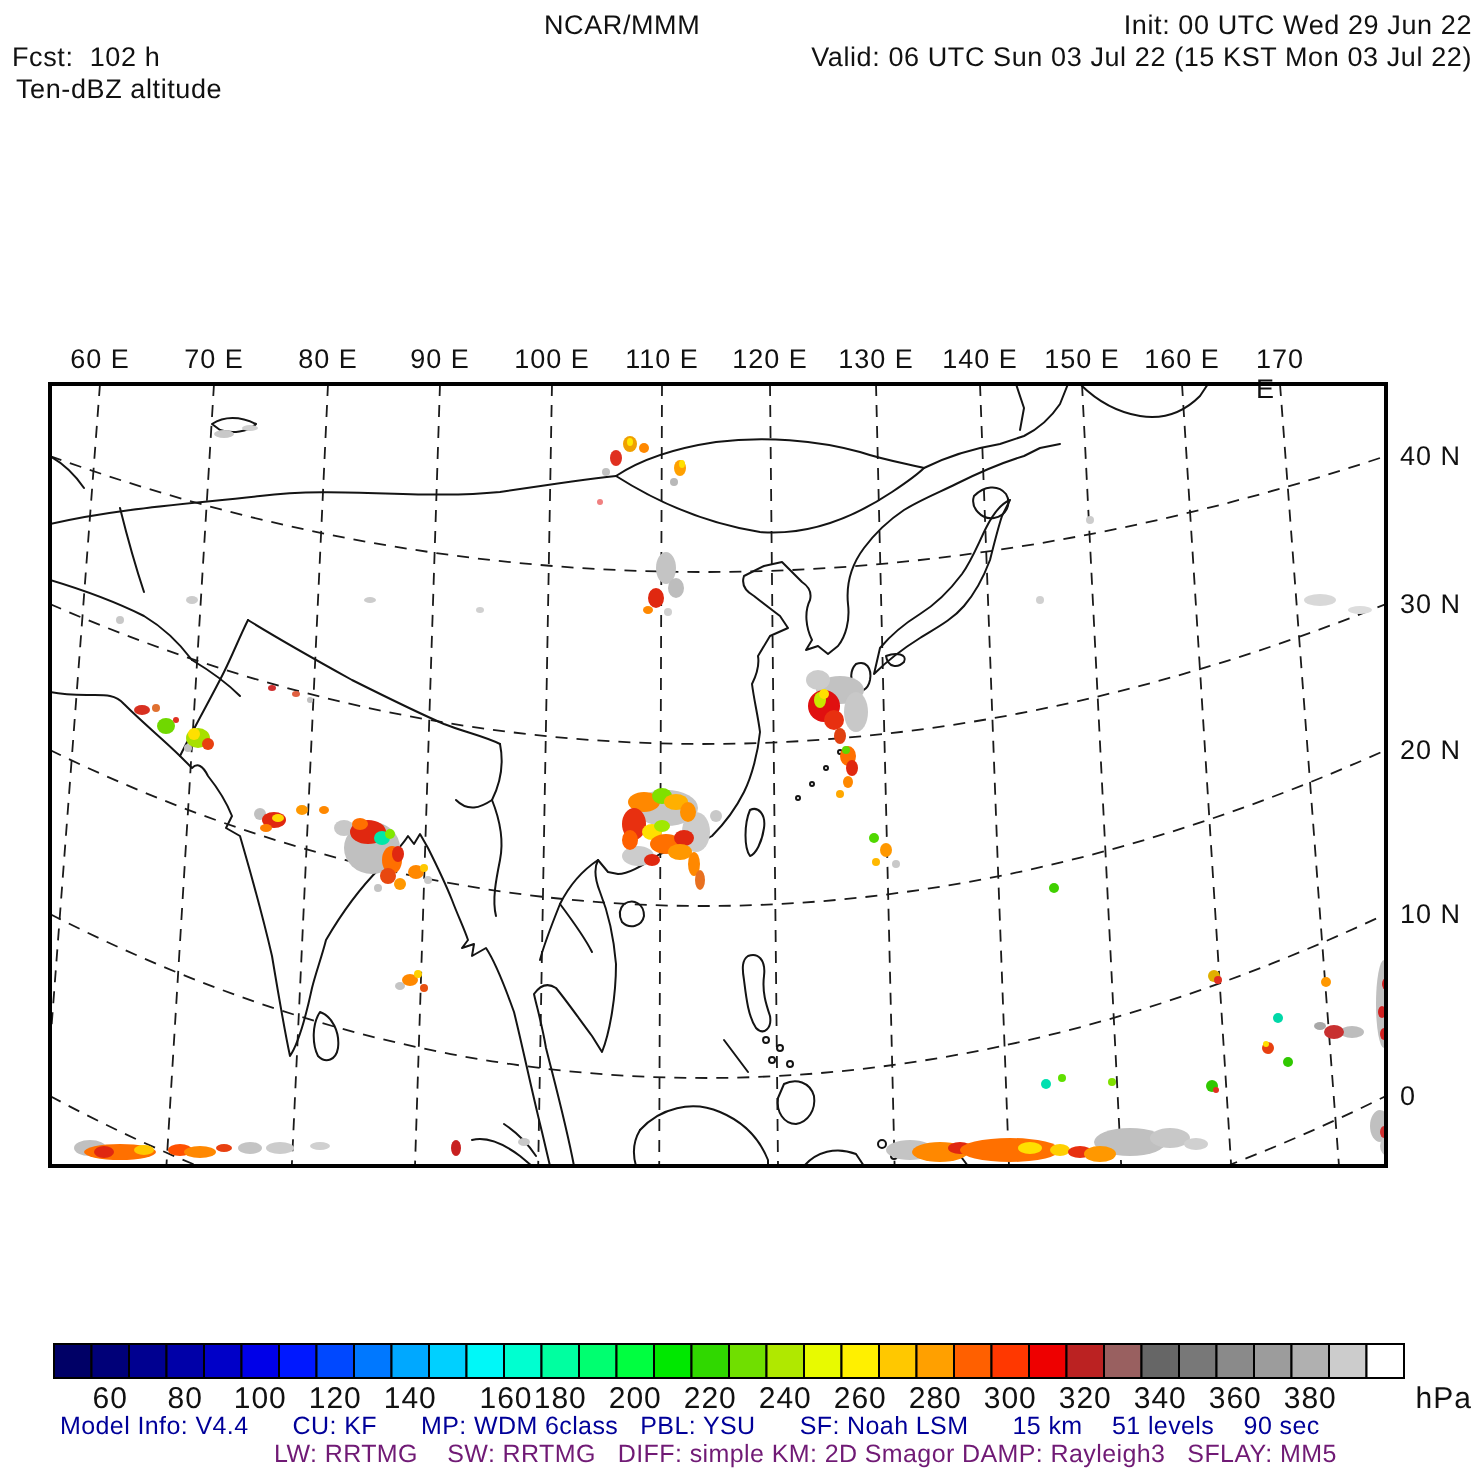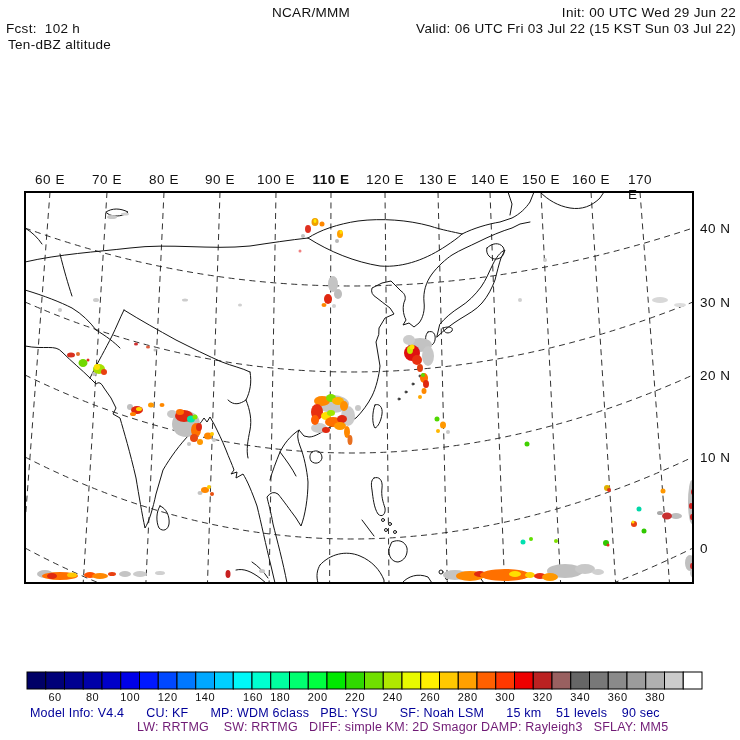--- a/index.html
+++ b/index.html
@@ -2,45 +2,45 @@
 <html><head>
 <meta charset="utf-8">
 <style>
   html,body{margin:0;padding:0;background:#fff;}
   #page{position:relative;width:740px;height:740px;background:#ffffff;overflow:hidden;
         font-family:"Liberation Sans","DejaVu Sans",sans-serif;color:#111;}
   .t{position:absolute;white-space:pre;font-size:13.5px;letter-spacing:.3px;line-height:15px;}
   .axis{position:absolute;font-size:13.5px;letter-spacing:.5px;}
   .lon-tick{position:absolute;transform:translateX(-50%);top:0;}
   .lat-tick{position:absolute;left:0;transform:translateY(-50%);}
-  .cb-tick{position:absolute;transform:translateX(-50%);font-size:11px;letter-spacing:.5px;}
+  .cb-tick{position:absolute;transform:translateX(-50%);font-size:15px;letter-spacing:.5px;}
   .footer{position:absolute;white-space:pre;font-size:12.5px;letter-spacing:.2px;}
   svg{position:absolute;left:0;top:0;}
   .coast{fill:none;stroke:#141414;stroke-width:1;stroke-linejoin:round;stroke-linecap:round;}
   .grid{fill:none;stroke:#1a1a1a;stroke-width:0.9;stroke-dasharray:6 4.5;}
   .frame{fill:none;stroke:#000;stroke-width:2;}
 </style>
 </head>
 <body>
 
 <div id="page">
 
   <div class="t" style="left:272px;top:5px">NCAR/MMM</div>
   <div class="t" style="right:4px;top:5px">Init: 00 UTC Wed 29 Jun 22</div>
   <div class="t" style="left:6px;top:21px">Fcst:  102 h</div>
-  <div class="t" style="right:4px;top:21px">Valid: 06 UTC Fri 03 Jul 22 (15 KST Sun 03 Jul 22)</div>
+  <div class="t" style="right:4px;top:21px">Valid: 06 UTC Sun 03 Jul 22 (15 KST Mon 03 Jul 22)</div>
   <div class="t" style="left:8px;top:37px">Ten-dBZ altitude</div>
 
   <div class="axis" id="lon-axis" style="left:0;top:172px;width:652px;height:16px">
       <span class="lon-tick" style="left: 50px;">60 E</span>
       <span class="lon-tick" style="left: 107px;">70 E</span>
       <span class="lon-tick" style="left: 164px;">80 E</span>
       <span class="lon-tick" style="left: 220px;">90 E</span>
       <span class="lon-tick" style="left: 276px;">100 E</span>
-      <span class="lon-tick" style="left: 331px; font-weight: bold;">110 E</span>
+      <span class="lon-tick" style="left: 331px;">110 E</span>
       <span class="lon-tick" style="left: 385px;">120 E</span>
       <span class="lon-tick" style="left: 438px;">130 E</span>
       <span class="lon-tick" style="left: 490px;">140 E</span>
       <span class="lon-tick" style="left: 541px;">150 E</span>
       <span class="lon-tick" style="left: 591px;">160 E</span>
       <span class="lon-tick" style="left: 640px;">170 E</span>
     </div>
   <div class="axis" id="lat-axis" style="left:700px;top:0;width:40px;height:740px">
       <span class="lat-tick" style="top: 228px;">40 N</span>
       <span class="lat-tick" style="top: 302px;">30 N</span>
@@ -322,17 +322,18 @@
       <span class="cb-tick" style="left: 355.125px; top: 0px;">220</span>
       <span class="cb-tick" style="left: 392.625px; top: 0px;">240</span>
       <span class="cb-tick" style="left: 430.125px; top: 0px;">260</span>
       <span class="cb-tick" style="left: 467.625px; top: 0px;">280</span>
       <span class="cb-tick" style="left: 505.125px; top: 0px;">300</span>
       <span class="cb-tick" style="left: 542.625px; top: 0px;">320</span>
       <span class="cb-tick" style="left: 580.125px; top: 0px;">340</span>
       <span class="cb-tick" style="left: 617.625px; top: 0px; text-align: right;">360</span>
       <span class="cb-tick" style="left: 655.125px; top: 0px;">380</span>
     </div>
+  <div class="cb-tick" style="left:0;right:4px;transform:none;position:absolute;text-align:right;top:691px">hPa</div>
 
   <div class="footer" style="left: 30px; top: 706px; color: rgb(0, 0, 153);">Model Info: V4.4      CU: KF      MP: WDM 6class   PBL: YSU      SF: Noah LSM      15 km    51 levels    90 sec</div>
   <div class="footer" style="left: 137px; top: 720px; color: #701a75;">LW: RRTMG    SW: RRTMG   DIFF: simple KM: 2D Smagor DAMP: Rayleigh3   SFLAY: MM5</div>
 
 </div>
 
 </body></html>

